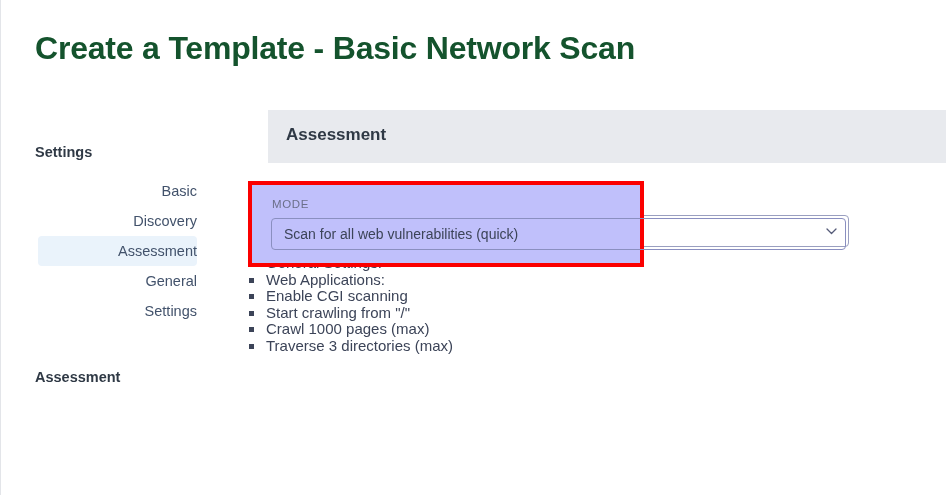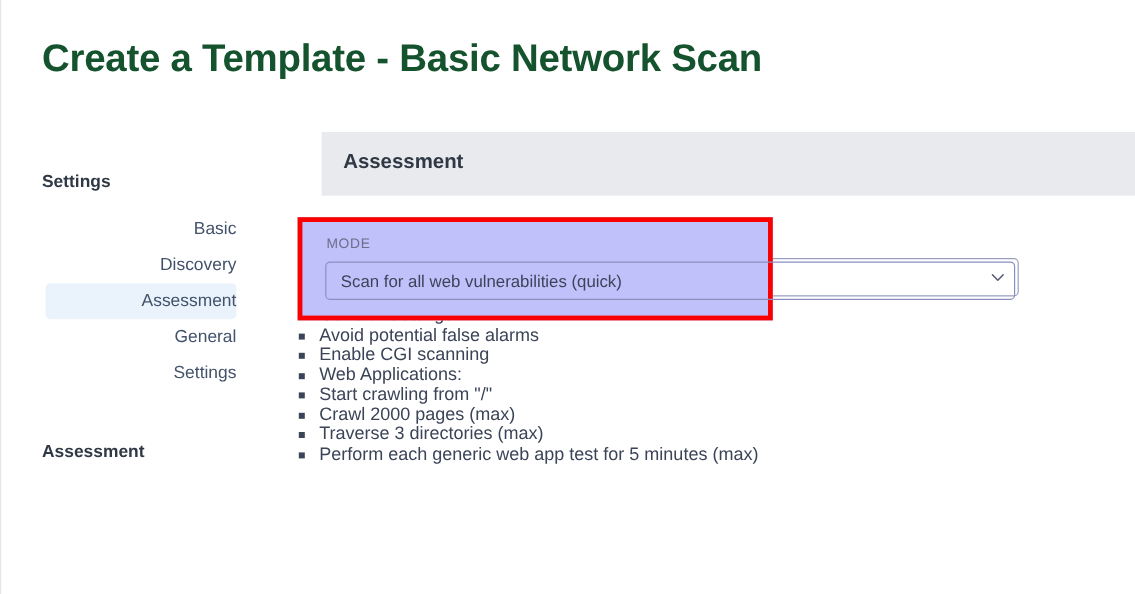--- a/index.html
+++ b/index.html
@@ -220,25 +220,23 @@
     <span id="mode-chevron">
       <svg width="11" height="7" viewBox="0 0 11 7">
         <path d="M1 1 L5.5 5.5 L10 1" fill="none" stroke="#555b78" stroke-width="1.3" stroke-linecap="round" stroke-linejoin="round"></path>
       </svg>
     </span>
   </div>
 </div>
 
 <ul id="settings-list">
   <li>General Settings:</li>
-  <li>Avoid potential false alarms</li>
+  <li>Web Applications:</li>
   <li>Enable CGI scanning</li>
-  <li>Web Applications:</li>
   <li>Start crawling from "/"</li>
-  <li>Crawl 2000 pages (max)</li>
+  <li>Crawl 1000 pages (max)</li>
   <li>Traverse 3 directories (max)</li>
-  <li>Perform each generic web app test for 5 minutes (max)</li>
 </ul>
 
 <div id="highlight-overlay">
   <div id="overlay-mode-label">MODE</div>
   <div id="overlay-mode-select">Scan for all web vulnerabilities (quick)</div>
 </div>
 
 </body></html>

